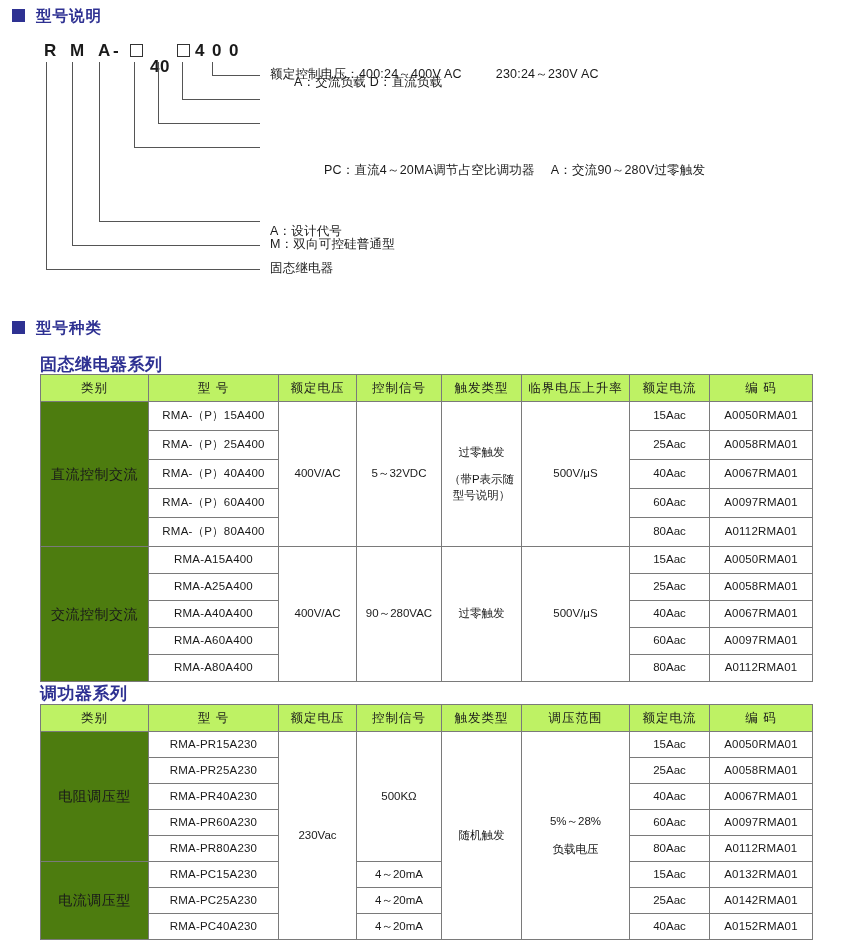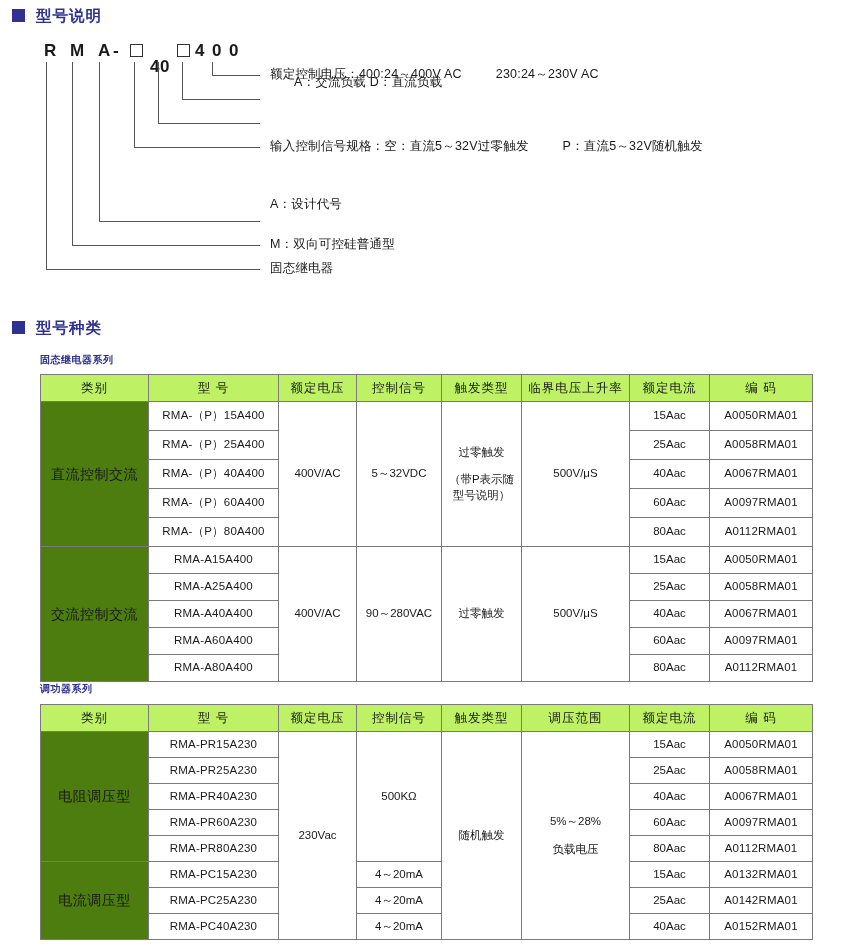--- a/index.html
+++ b/index.html
@@ -31,21 +31,21 @@
   }
   .section-title {
     font-size: 15.5px;
     font-weight: bold;
     color: #2e3192;
     letter-spacing: 1px;
     line-height: 1;
   }
   .sub-title {
     position: absolute;
-    font-size: 10px;
+    font-size: 17px;
     font-weight: bold;
     color: #2e3192;
     letter-spacing: 0.5px;
   }
 
   
   #model-diagram {
     position: absolute;
     left: 0;
     top: 36px;
@@ -184,27 +184,27 @@
   <div class="lead-v" style="left:46px; top:26px; height:208px;"></div>
   <div class="lead-h" style="left:46px; top:233px; width:214px;"></div>
 
   <div class="desc" style="left:270px; top:31px;">
     <span>额定控制电压：400:24～400V AC</span><span class="sp-lg"></span><span>230:24～230V AC</span>
   </div>
 
   <div class="desc" style="left:270px; top:39px;margin-left:24px;">A：交流负载 D：直流负载</div>
 
 
-  <div class="desc" style="left:270px; top:103px;">
-    <span>输入控制信号规格：空：直流5～32V过零触发</span><span class="sp-lg"></span><span>P：直流5～32V随机触发</span>
+
+  <div class="desc" style="left:324px; top:127px;">
+    <span>PC：直流4～20MA调节占空比调功器</span><span class="sp-md"></span><span>A：交流90～280V过零触发</span>
   </div>
 
 
-
-  <div class="desc" style="left:270px; top:161px;">A：设计代号</div>
+  <div class="desc" style="left:270px; top:188px;">A：设计代号</div>
 
   <div class="desc" style="left:270px; top:201px;">M：双向可控硅普通型</div>
 
   <div class="desc" style="left:270px; top:225px;">固态继电器</div>
 </div>
 
 <div class="section-head" style="left:12px; top:320px;">
   <span class="bullet"></span>
   <span class="section-title">型号种类</span>
 </div>

